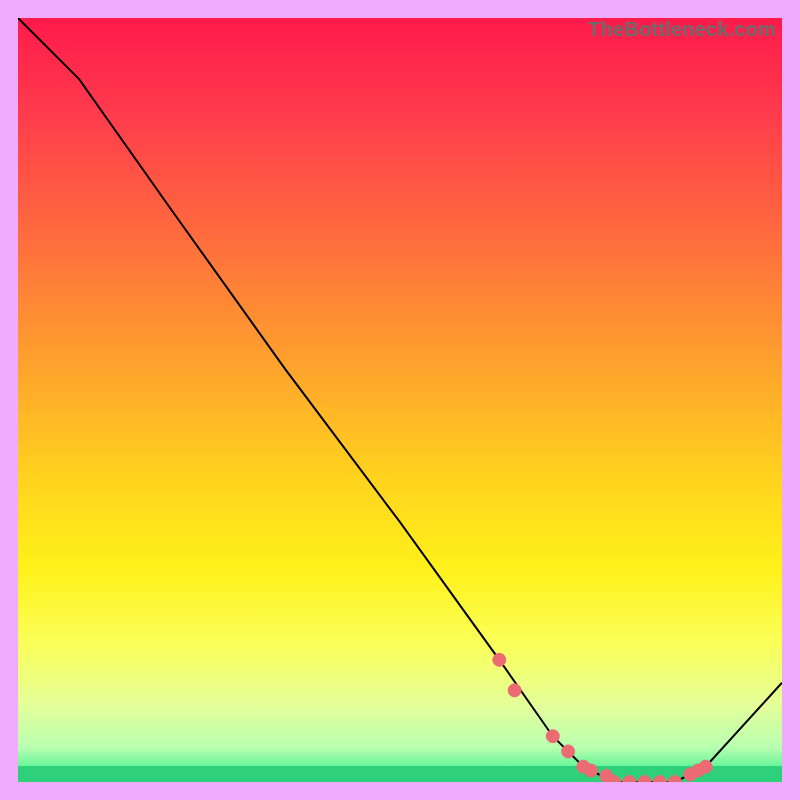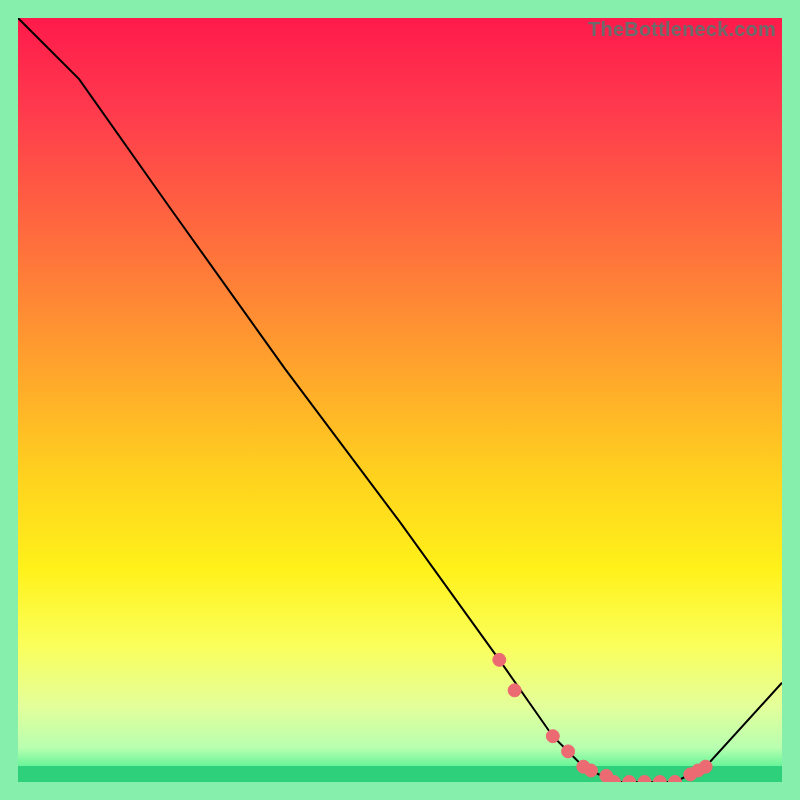--- a/index.html
+++ b/index.html
@@ -1,21 +1,21 @@
 <!DOCTYPE html>
 <html><head>
 <meta charset="utf-8">
 <style>
   * { margin: 0; padding: 0; box-sizing: border-box; }
   html, body { width: 800px; height: 800px; overflow: hidden; background: #000; }
   .stage {
     position: relative;
     width: 800px;
     height: 800px;
-    background: #86efac;
+    background: #f0abfc;
   }
   .plot-area {
     position: absolute;
     left: 18px;
     top: 18px;
     width: 764px;
     height: 764px;
     overflow: hidden;
   }
   .gradient-bg {

